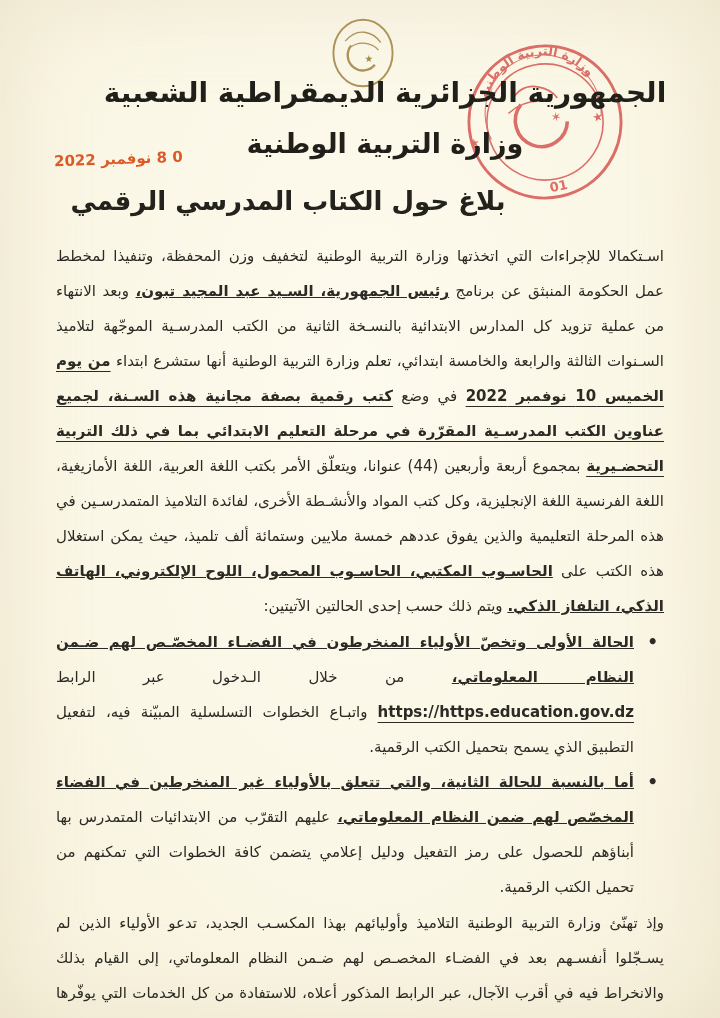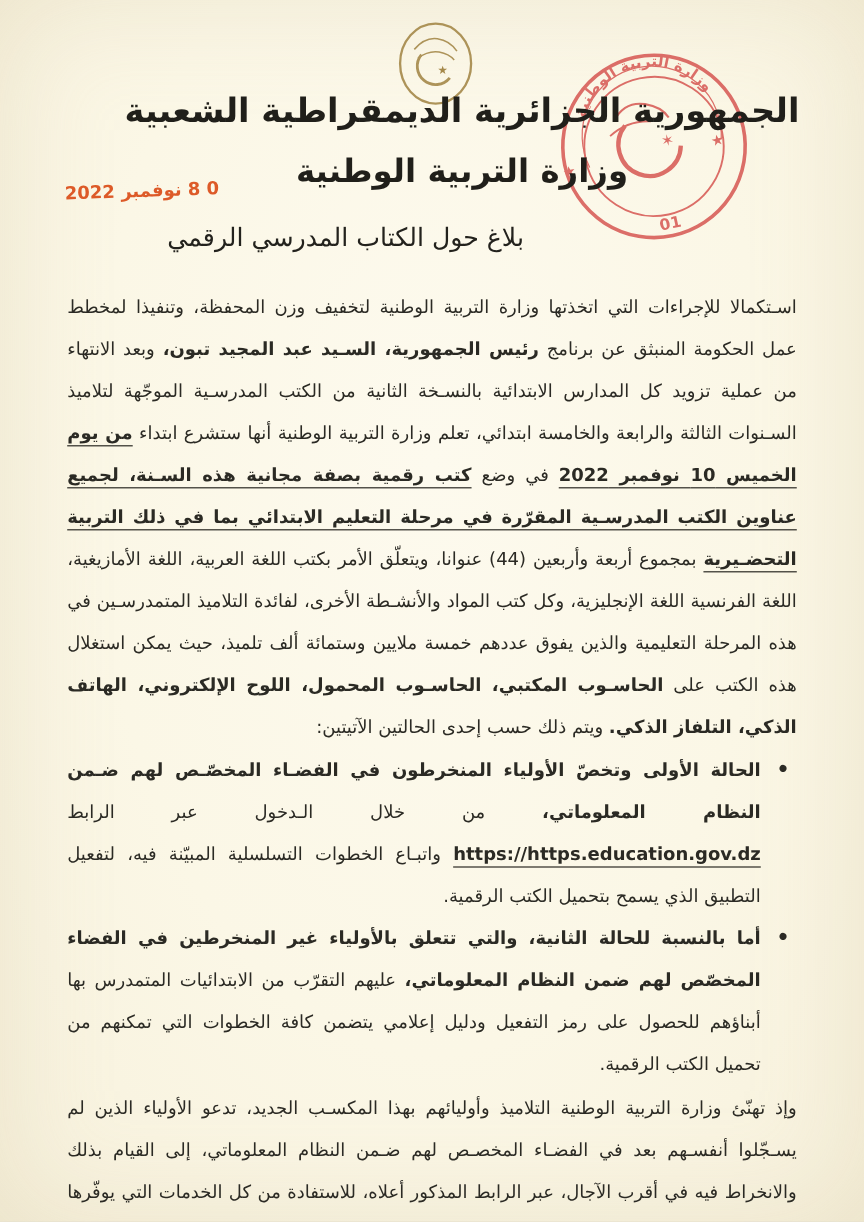--- a/index.html
+++ b/index.html
@@ -20,34 +20,34 @@
   .hdr{position:absolute;left:25px;width:720px;text-align:center;font-weight:700;color:#201f1a;z-index:2;letter-spacing:0;}
   .hdr1{top:76px;font-size:28px;}
   .hdr2{top:128px;font-size:27px;}
   .date-stamp{
     position:absolute;left:54px;top:150px;z-index:2;
     color:#dd5a28;font-size:15px;font-weight:700;transform:rotate(-2deg);
     white-space:nowrap;
   }
   .doc-title{
     position:absolute;top:186px;left:0;width:576px;text-align:center;
-    font-size:21px;font-weight:400;color:#23221d;z-index:2;
+    font-size:26px;font-weight:700;color:#23221d;z-index:2;
   }
   
   .content{
     position:absolute;top:239px;right:56px;left:56px;z-index:2;
     font-size:15px;line-height:35px;text-align:justify;text-align-last:right;
     color:#2b2a24;
   }
   .para{margin:0 0 1px 0;}
   .bullets{margin:0;padding:0;list-style:none;}
   .bullet-item{position:relative;padding-right:30px;margin:0;}
   .bullet-mark{position:absolute;right:6px;top:0;font-size:17px;font-weight:700;}
   .closing{margin-top:1px;}
-  .b{font-weight:700;}
+  .b{font-weight:700;text-decoration:underline;}
   .u{text-decoration:underline;text-underline-offset:5px;text-decoration-thickness:1.4px;}
   .latin{font-family:"DejaVu Sans",sans-serif;}
 </style>
 </head>
 <body>
 
 <div class="page">
 
   <svg class="emblem" viewBox="0 0 100 100" aria-hidden="true">
     <g stroke="#a5894a" fill="none" opacity="0.9">

